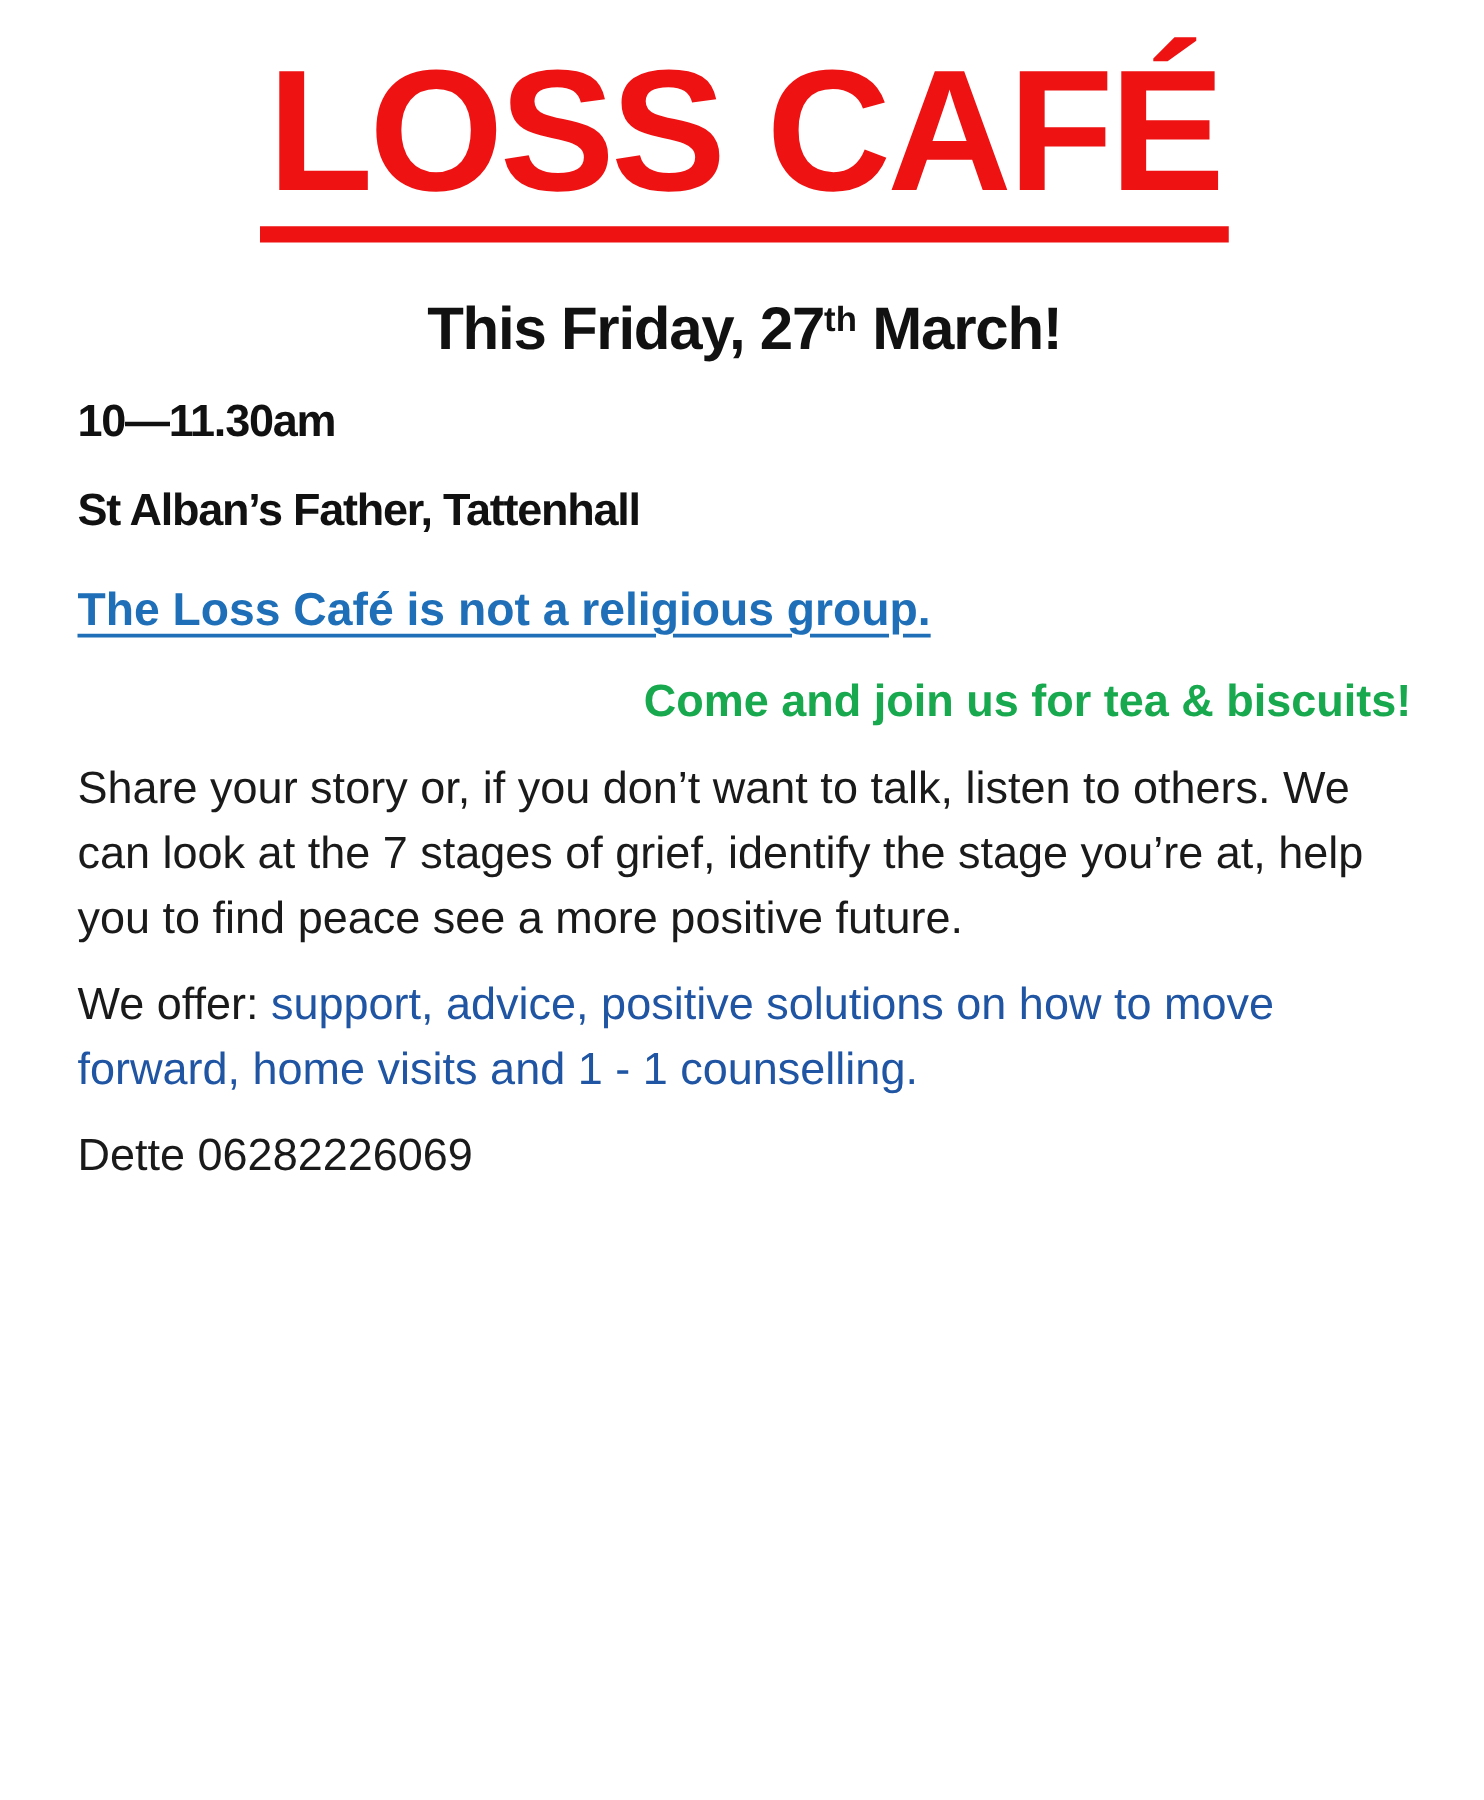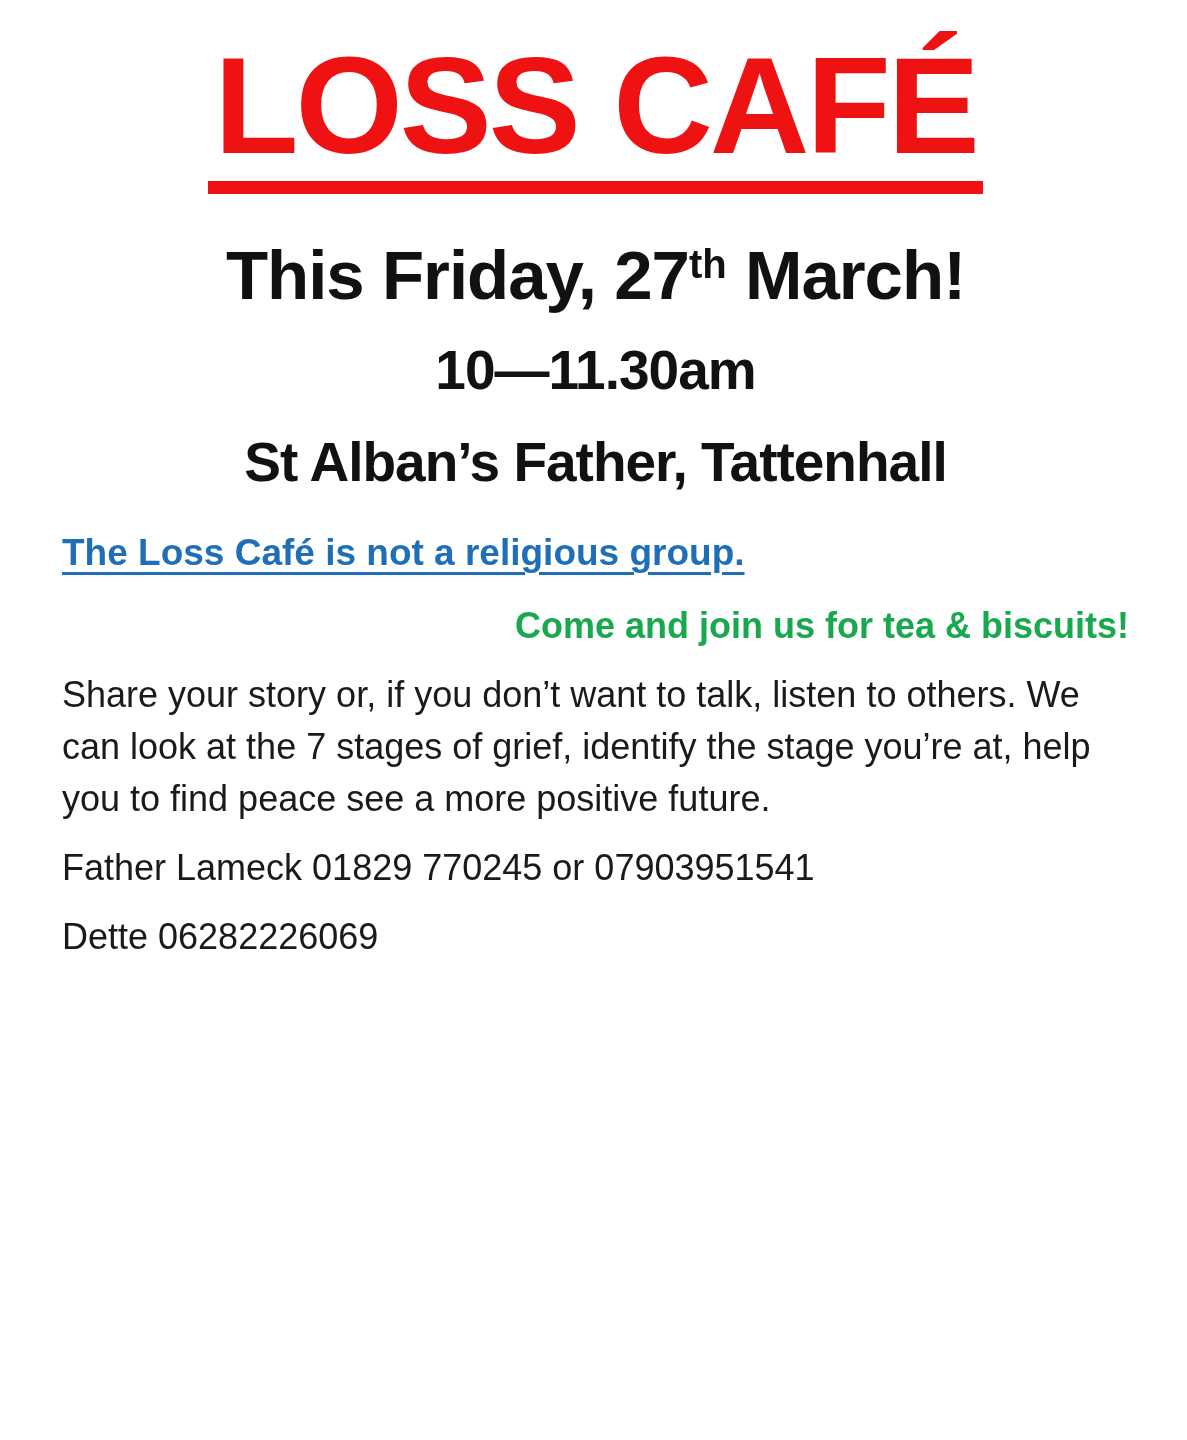--- a/index.html
+++ b/index.html
@@ -32,36 +32,36 @@
     font-weight: bold;
     letter-spacing: -3px;
     color: #ee1212;
     border-bottom: 13px solid #ee1212;
     padding: 0 6px 7px 6px;
     white-space: nowrap;
   }
   .date-line {
     margin: 44px 0 0 0;
     text-align: center;
-    font-size: 69px;
+    font-size: 48px;
     line-height: 1.1;
     font-weight: bold;
     color: #111111;
     letter-spacing: -1px;
   }
   .date-line .sup {
     font-size: 58%;
     position: relative;
     top: -0.52em;
     letter-spacing: 0;
   }
   .time-line, .venue-line {
     margin: 26px 0 0 0;
-    text-align: center;
-    font-size: 55px;
+    text-align: left;
+    font-size: 36px;
     line-height: 1.1;
     font-weight: bold;
     color: #111111;
     letter-spacing: -1px;
   }
   .venue-line {
     margin-top: 32px;
   }
   .content {
     margin-top: 34px;
@@ -107,21 +107,21 @@
 
   <div class="content">
 
     <p class="disclaimer">The Loss Café is not a religious group.</p>
 
 
     <p class="invite">Come and join us for tea &amp; biscuits!</p>
 
     <p class="body-text">Share your story or, if you don’t want to talk, listen to others. We can look at the 7 stages of grief, identify the stage you’re at, help you to find peace see a more positive future.</p>
 
+    <p class="body-text"><span>We offer: </span><span class="blue-text">support, advice, positive solutions on how to move forward, home visits and 1 - 1 counselling.</span></p>
 
 
-    <p class="body-text">Father Lameck 01829 770245 or 07903951541</p>
 
     <p class="body-text">Dette 06282226069</p>
 
   </div>
 
 </div>
 
 </body></html>

